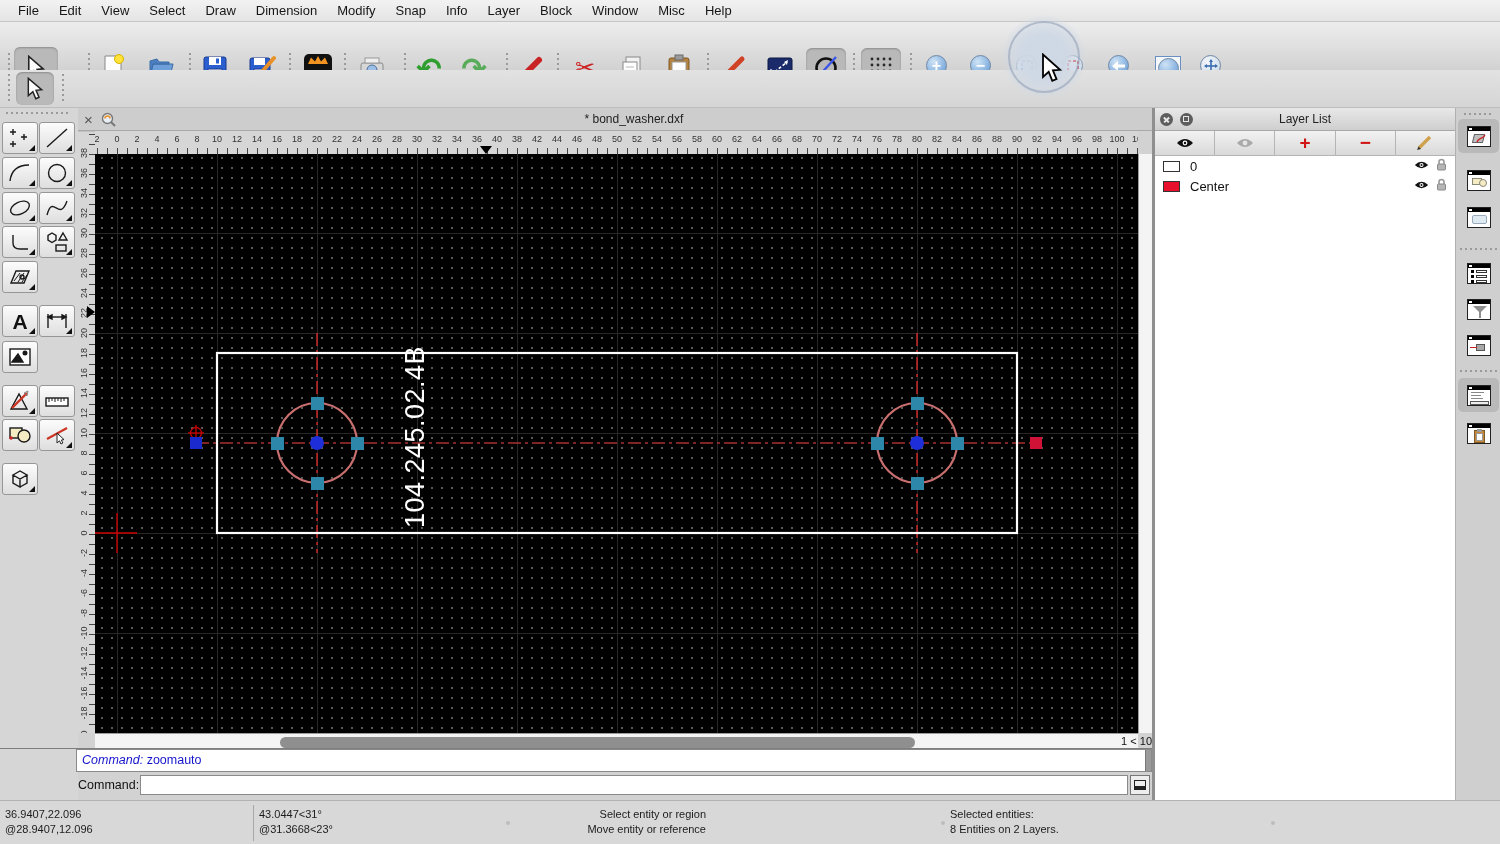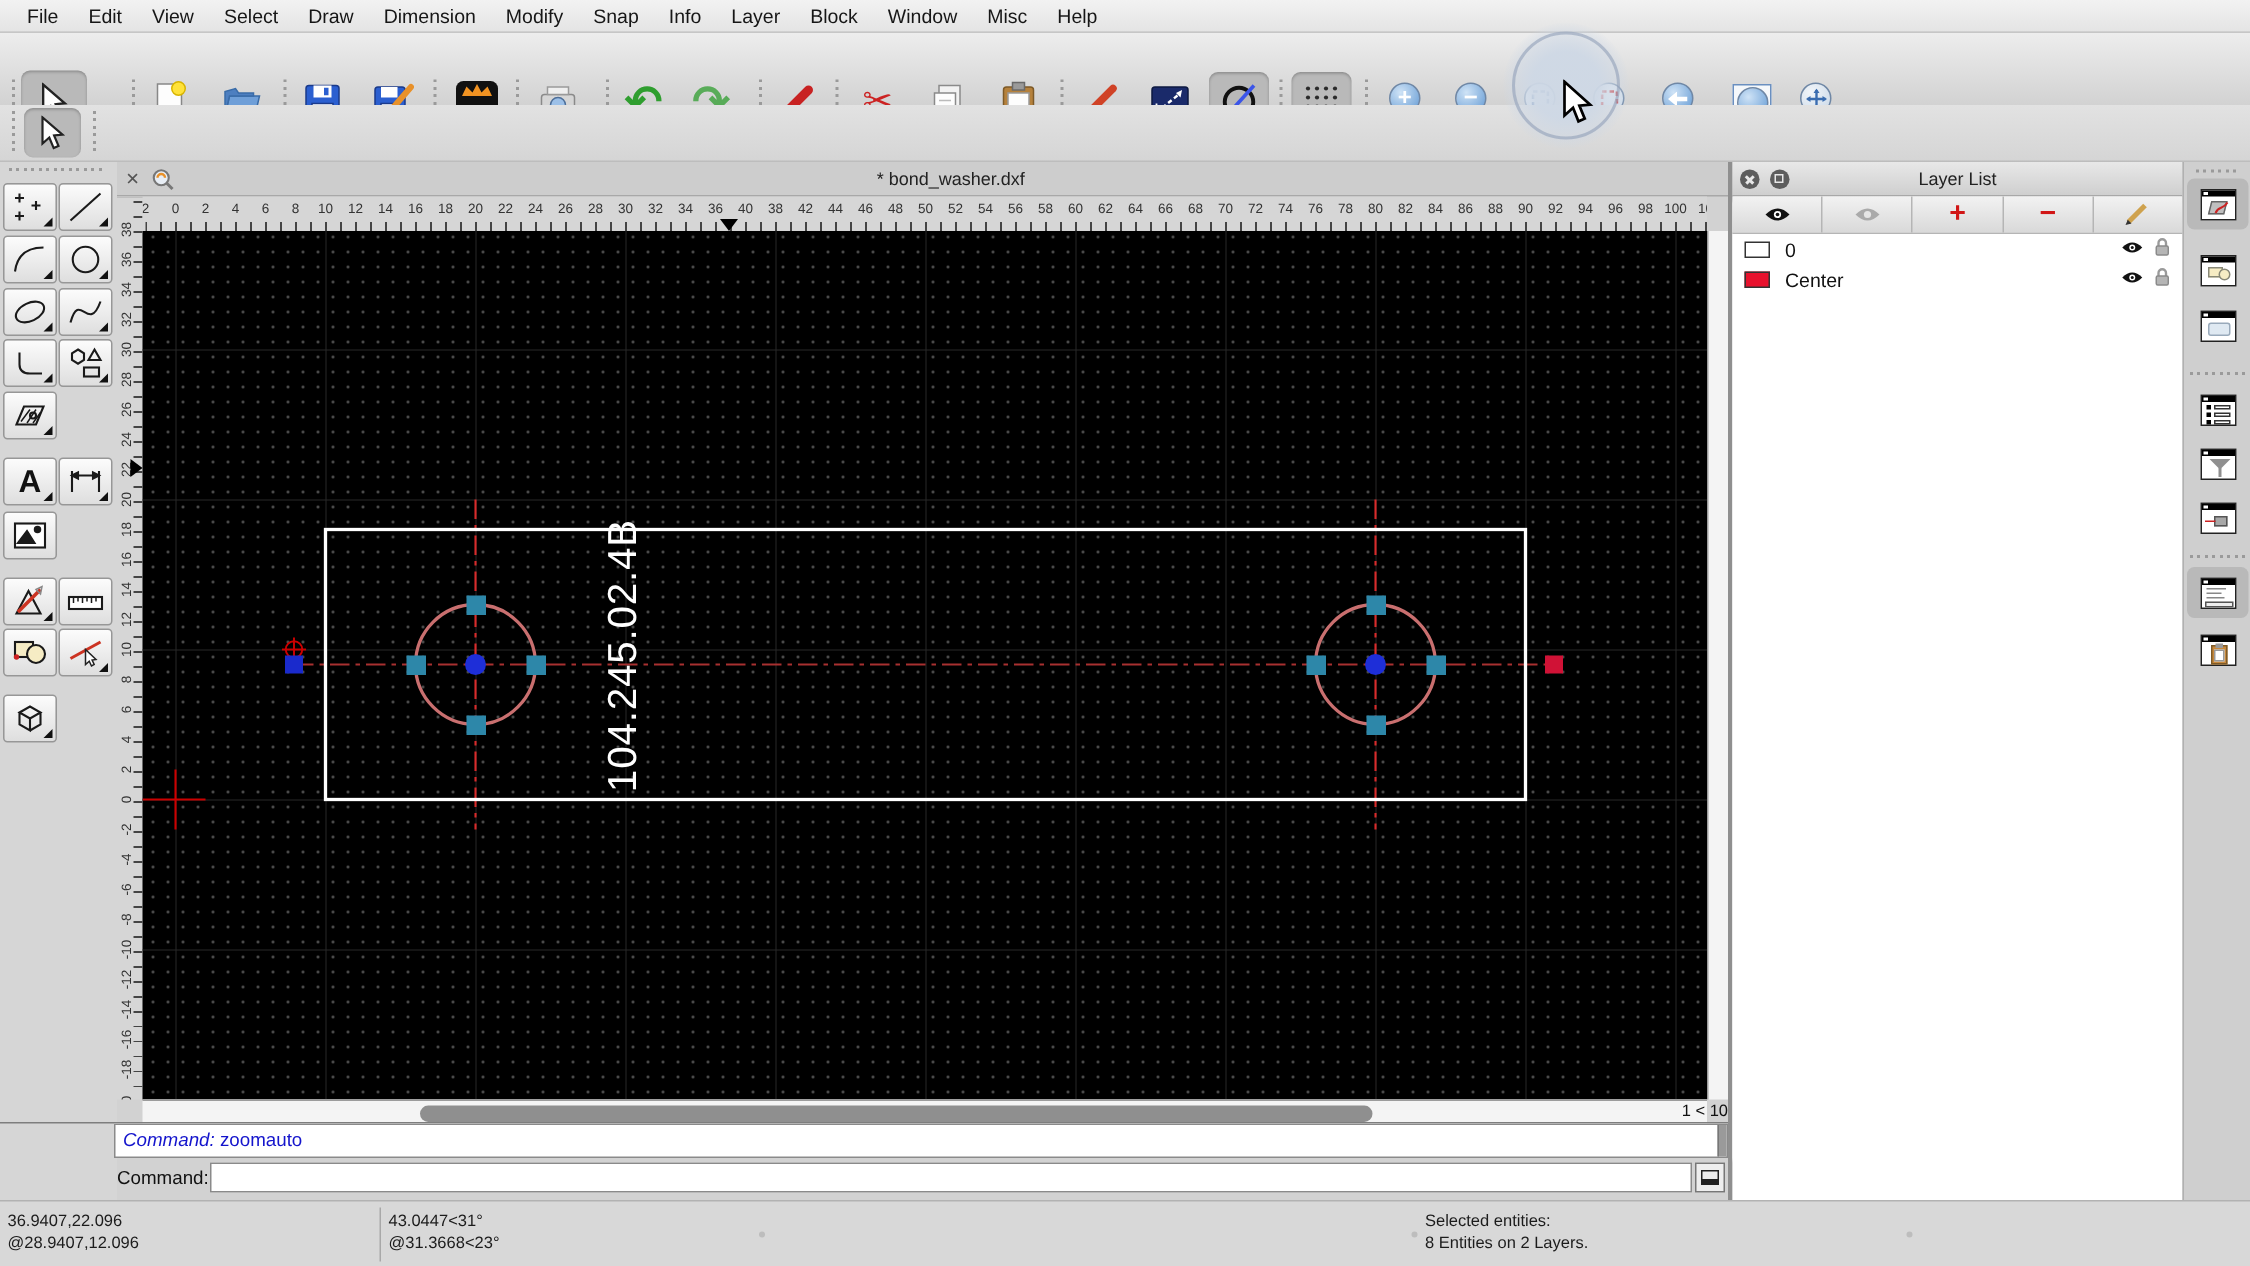--- a/index.html
+++ b/index.html
@@ -94,21 +94,21 @@
 
   
   #status{left:0;top:800px;width:1500px;height:44px;background:#d8d8d8;border-top:1px solid #b2b2b2;
           font-size:11px;color:#1c1c1c;}
   #status .col{position:absolute;top:6px;line-height:15px;}
   .statdot{position:absolute;top:20px;width:4px;height:4px;border-radius:50%;background:#bdbdbd;}
   #status .divider{position:absolute;left:253px;top:4px;width:1px;height:36px;background:#a8a8a8;}
 
   
   #panel-border{left:1152px;top:108px;width:3px;height:692px;background:#8f8f8f;}
-  #layerpanel{left:1155px;top:108px;width:300px;height:692px;background:#fff;border-radius:28px;}
+  #layerpanel{left:1155px;top:108px;width:300px;height:692px;background:#fff;}
   #lp-title{position:absolute;left:0;top:0;width:300px;height:23px;background:linear-gradient(#e8e8e8,#cfcfcf);
        border-bottom:1px solid #a8a8a8;font-size:12px;color:#222;text-align:center;line-height:22px;}
   .circlebtn{position:absolute;top:5px;width:13px;height:13px;border-radius:50%;background:#5d5d5d;}
   .circlebtn i{position:absolute;left:3px;top:5.5px;width:7px;height:1.6px;background:#e8e8e8;}
   .circlebtn i.r45{transform:rotate(45deg);} .circlebtn i.rm45{transform:rotate(-45deg);}
   .circlebtn .sq{position:absolute;left:3px;top:3px;width:6px;height:6px;border:1.4px solid #e8e8e8;background:none;}
   #lp-toolbar{position:absolute;left:0;top:23px;width:300px;height:25px;background:linear-gradient(#f2f2f2,#d9d9d9);
        border-bottom:1px solid #b5b5b5;display:flex;}
   .lp-btn{flex:1;border-right:1px solid #b5b5b5;display:flex;align-items:center;justify-content:center;
        font-weight:bold;font-size:19px;}
@@ -633,20 +633,24 @@
     <div class="col" style="left:5px">
       <div>36.9407,22.096</div>
       <div>@28.9407,12.096</div>
     </div>
     <div class="divider"></div>
     <div class="col" style="left:259px">
       <div>43.0447&lt;31°</div>
       <div>@31.3668&lt;23°</div>
     </div>
     <div class="statdot" style="left:506px"></div>
+    <div class="col" style="left:500px;width:206px;text-align:right">
+      <div>Select entity or region</div>
+      <div>Move entity or reference</div>
+    </div>
 
     <div class="statdot" style="left:941px"></div>
     <div class="col" style="left:950px">
       <div>Selected entities:</div>
       <div>8 Entities on 2 Layers.</div>
     </div>
     <div class="statdot" style="left:1271px"></div>
   </div>
 
   <div id="panel-border" class="abs"></div>

